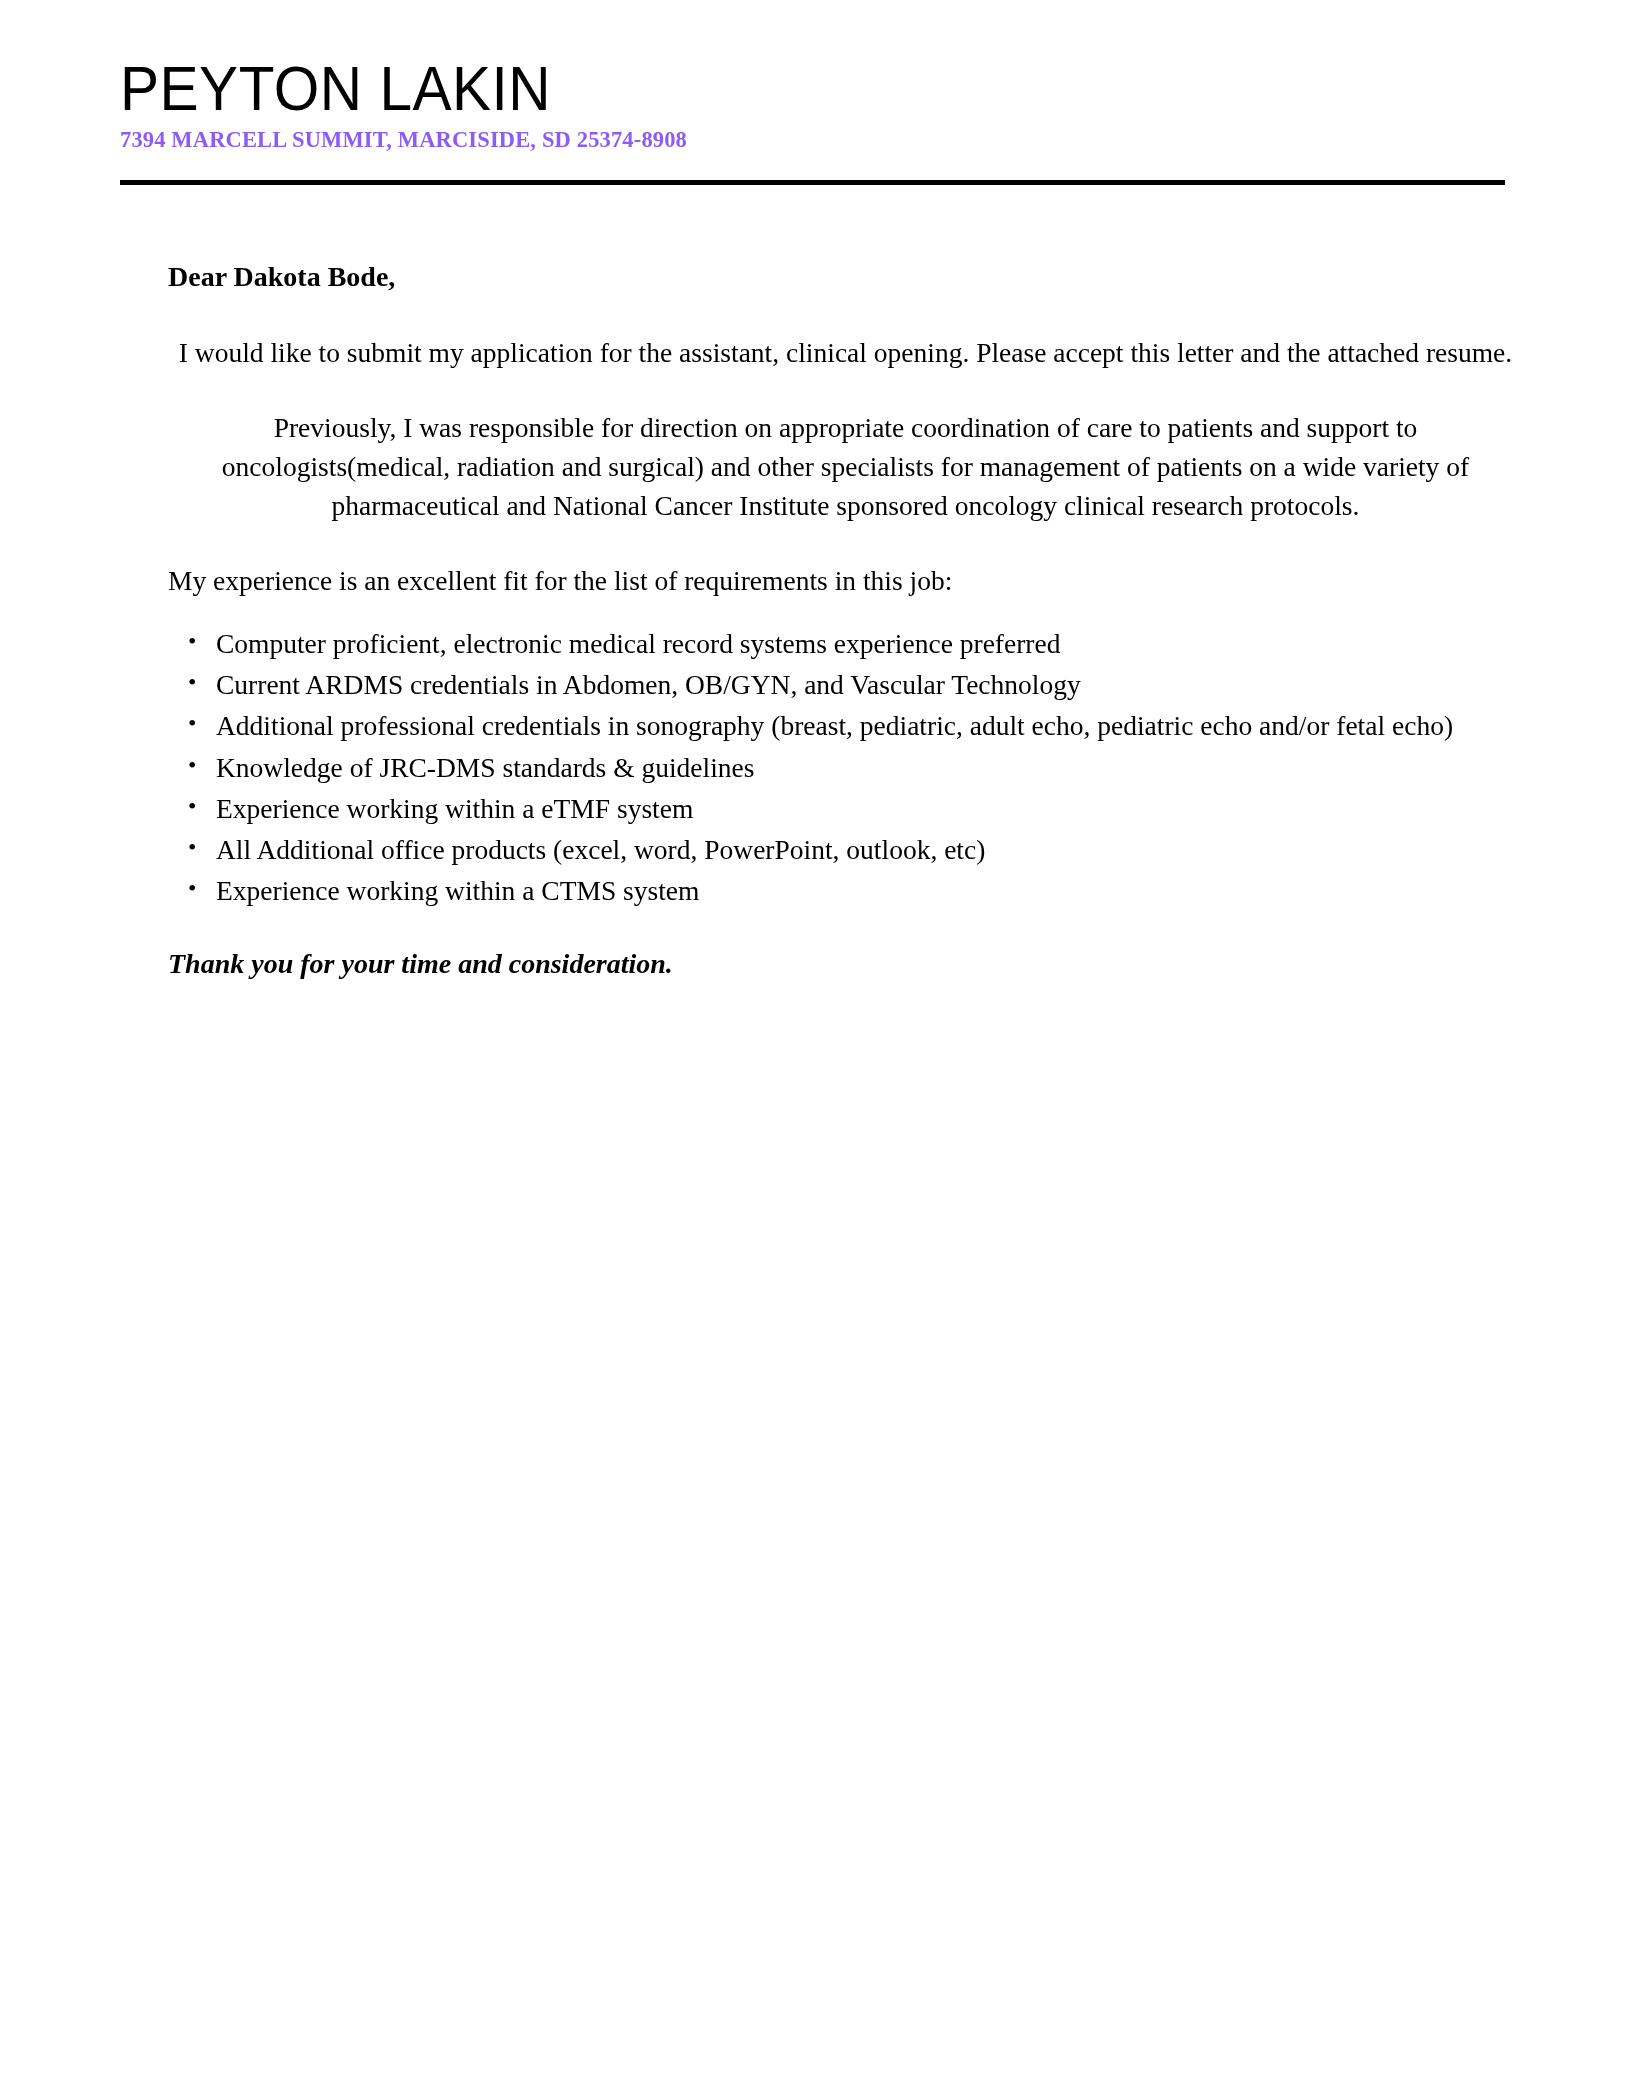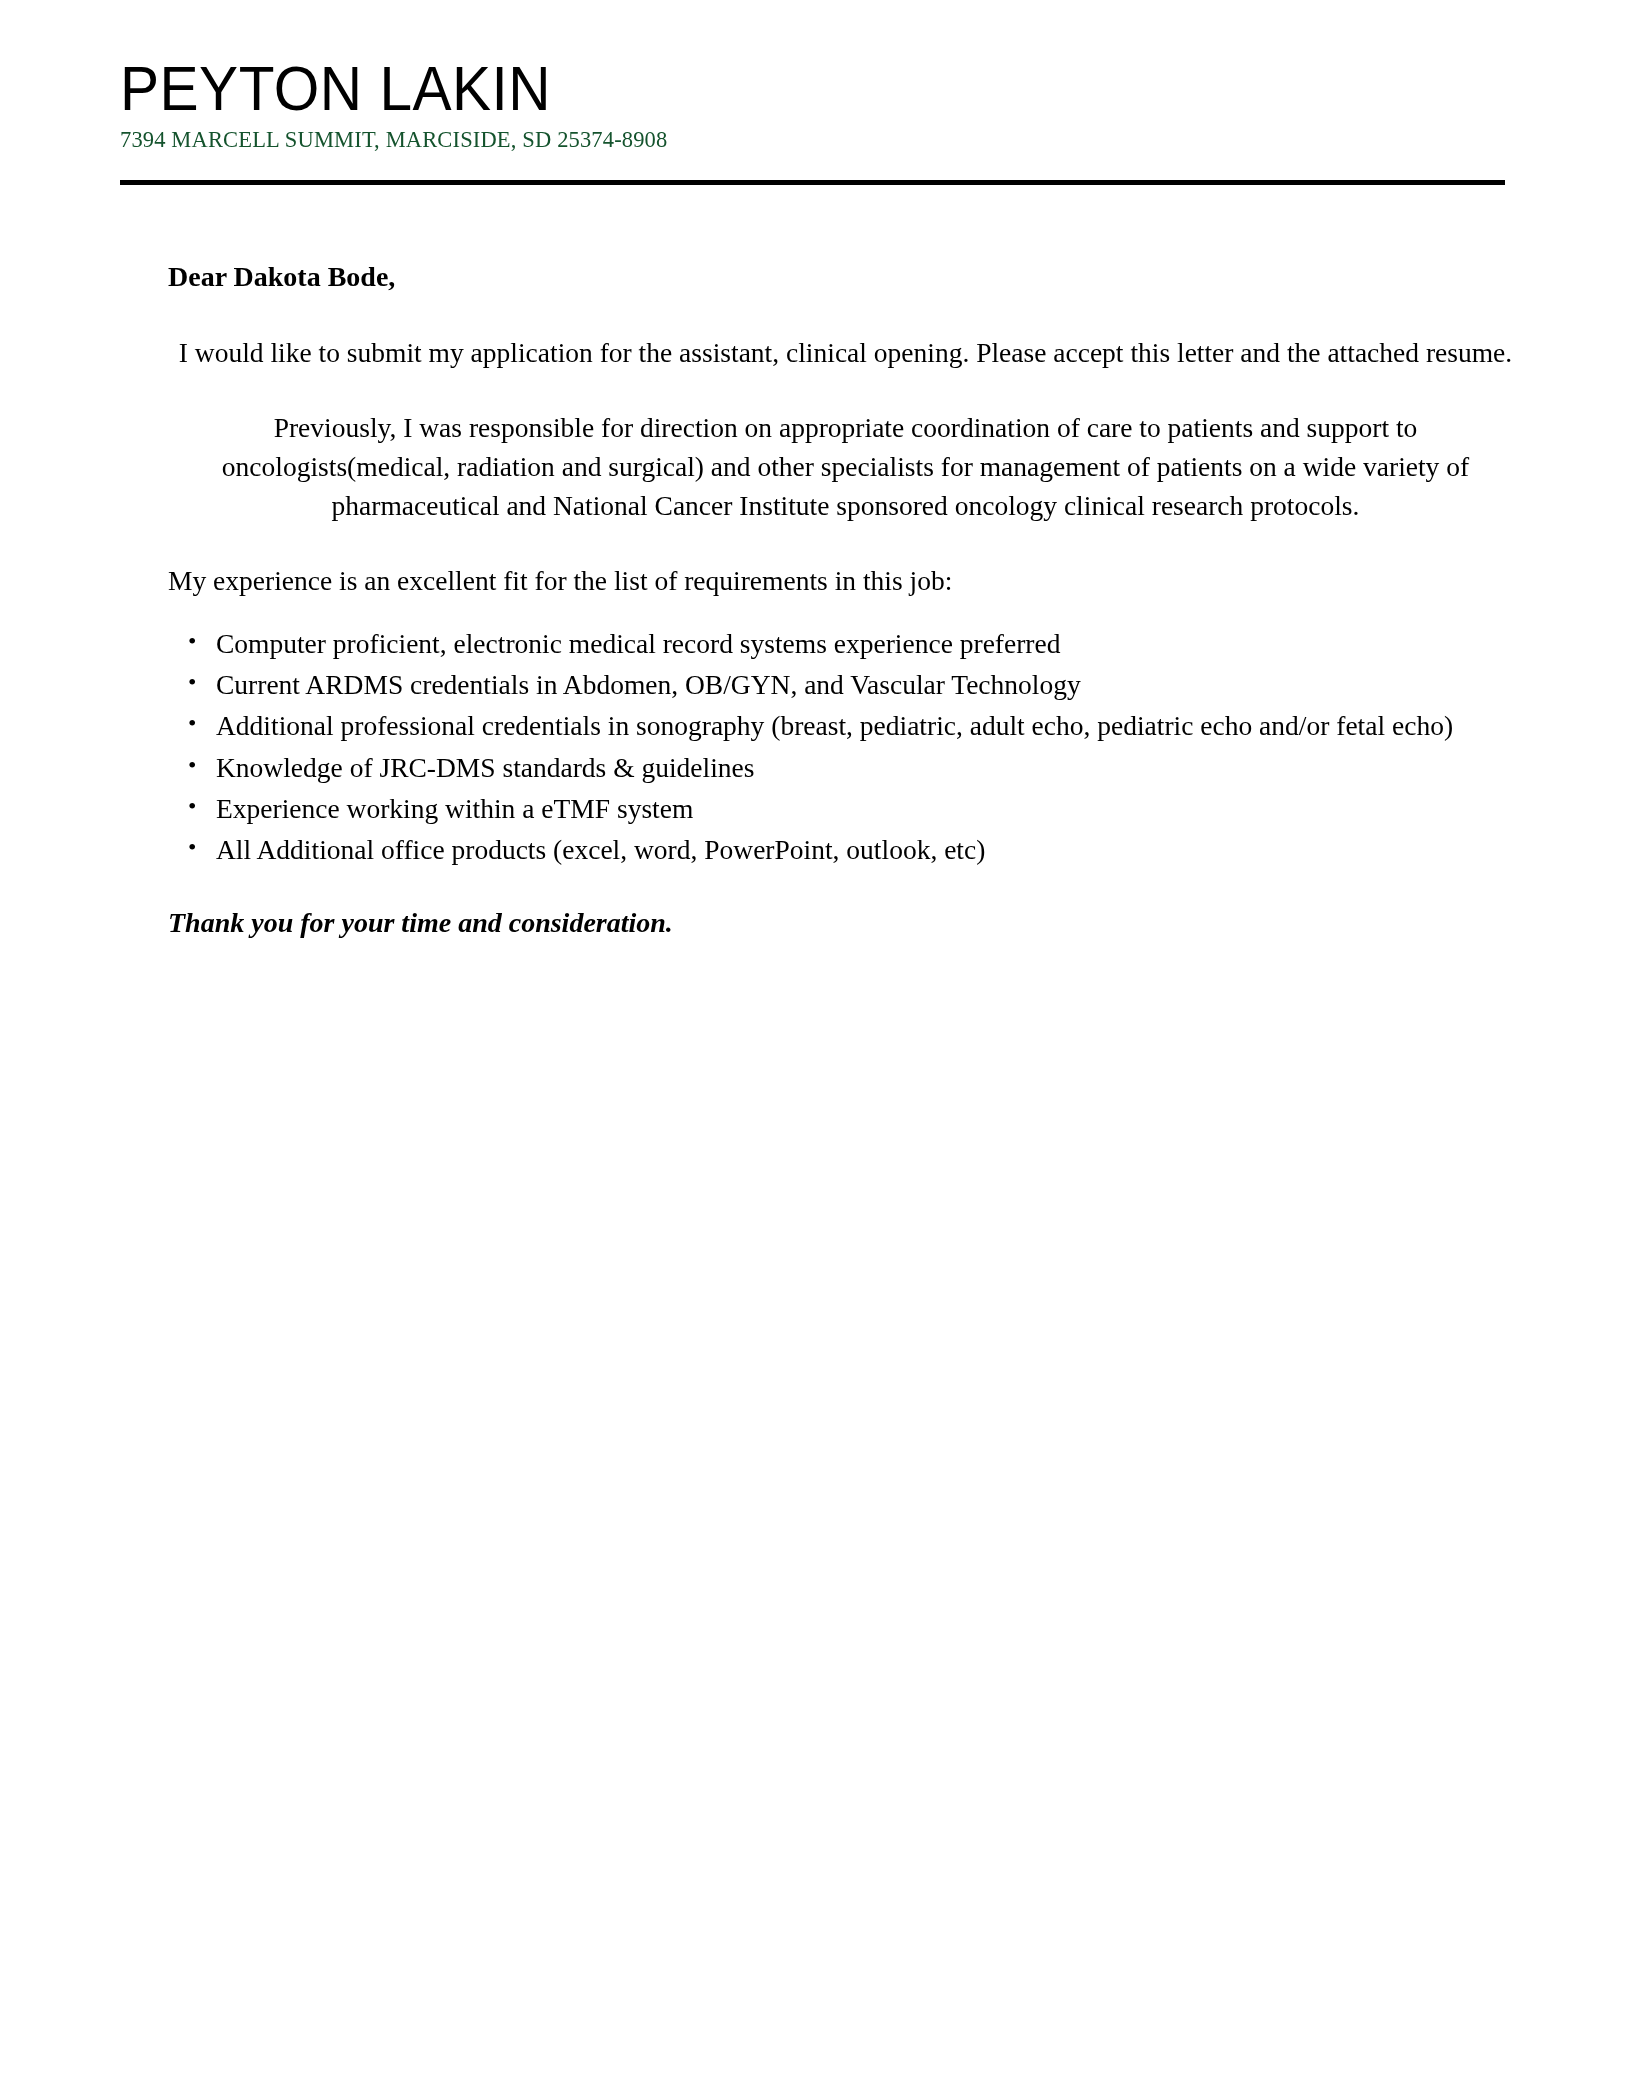--- a/index.html
+++ b/index.html
@@ -43,23 +43,24 @@
     margin: 0 0 6px 0;
     transform: scaleX(0.93);
     transform-origin: left center;
     white-space: nowrap;
   }
   .candidate-address {
     font-family: "Liberation Serif", "DejaVu Serif", serif;
     font-size: 22.5px;
     line-height: 1.25;
     letter-spacing: 0.15px;
-    color: #14532d;
+    color: #8b5cf6;
     margin: 0;
     white-space: nowrap;
+    font-weight: bold;
   }
   .header-rule {
     margin-top: 26px;
     width: 1385px;
     height: 5px;
     background: #000000;
   }
 
   
   .letter-body {
@@ -136,20 +137,21 @@
 
       <p class="req-intro">My experience is an excellent fit for the list of requirements in this job:</p>
 
       <ul class="req-list">
         <li>Computer proficient, electronic medical record systems experience preferred</li>
         <li>Current ARDMS credentials in Abdomen, OB/GYN, and Vascular Technology</li>
         <li>Additional professional credentials in sonography (breast, pediatric, adult echo, pediatric echo and/or fetal echo)</li>
         <li>Knowledge of JRC-DMS standards &amp; guidelines</li>
         <li>Experience working within a eTMF system</li>
         <li>All Additional office products (excel, word, PowerPoint, outlook, etc)</li>
+        <li>Experience working within a CTMS system</li>
       </ul>
 
       <p class="closing-bold">Thank you for your time and consideration.</p>
 
 
     </div>
   </div>
 </div>
 
 </body></html>

